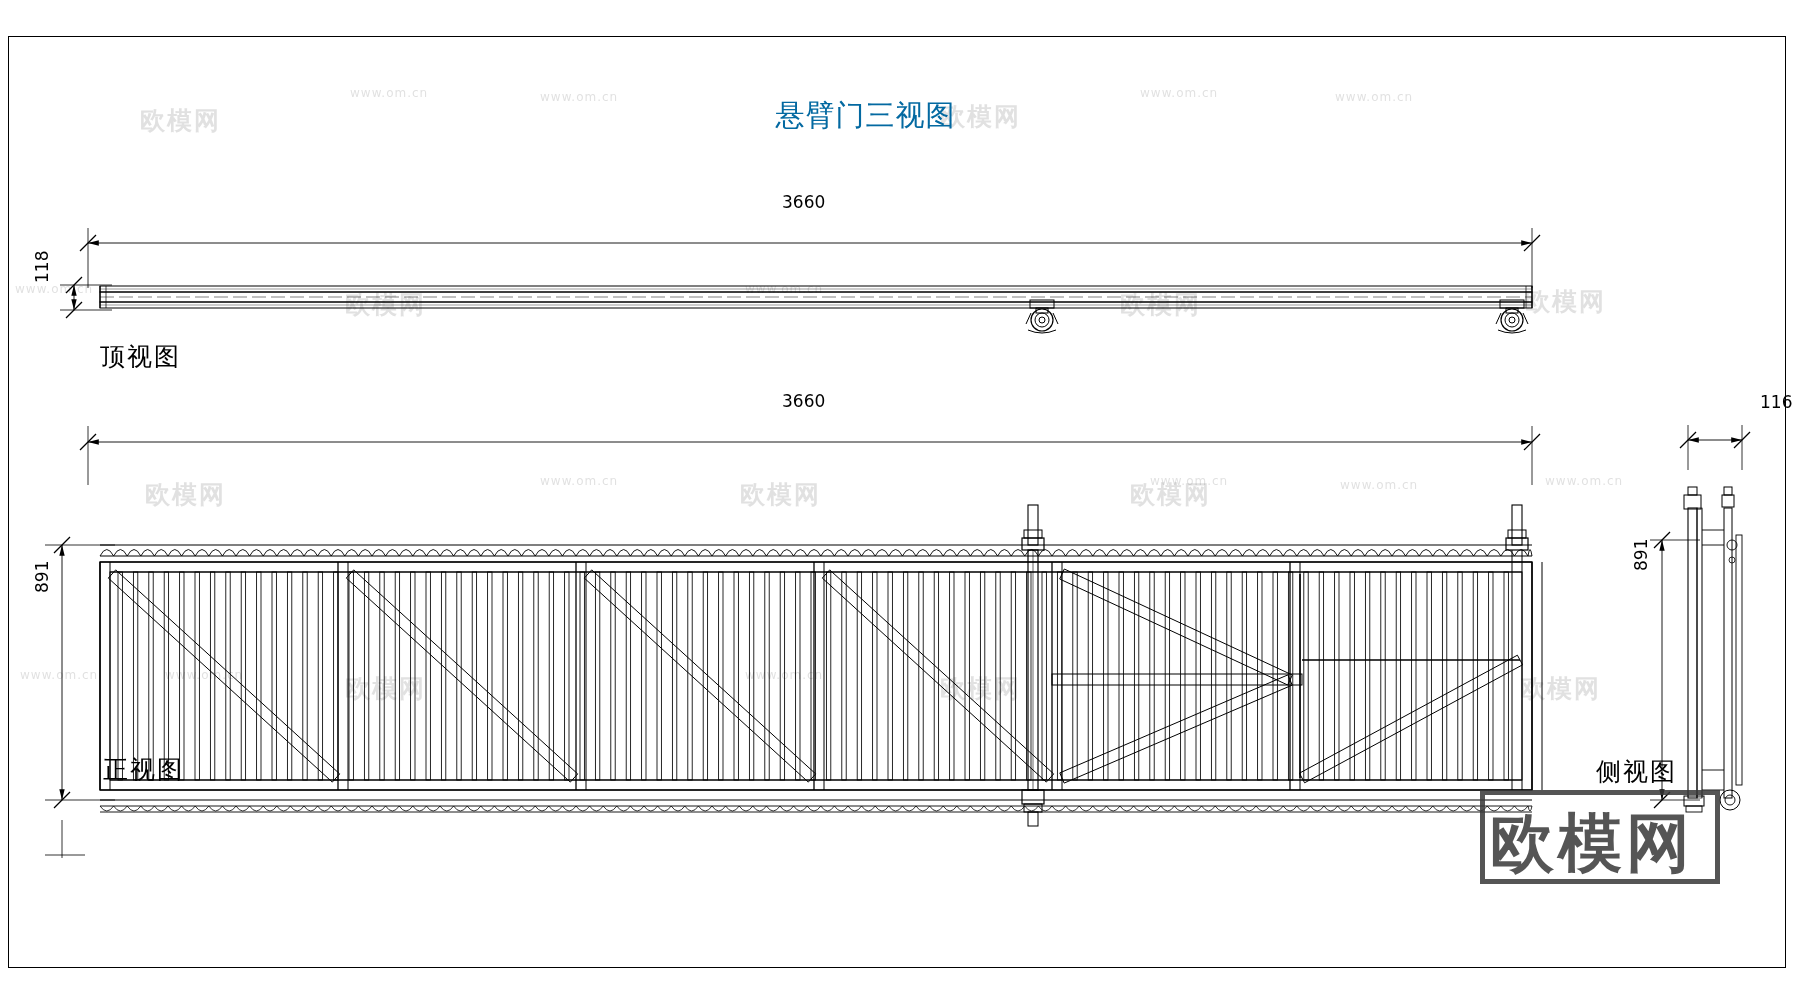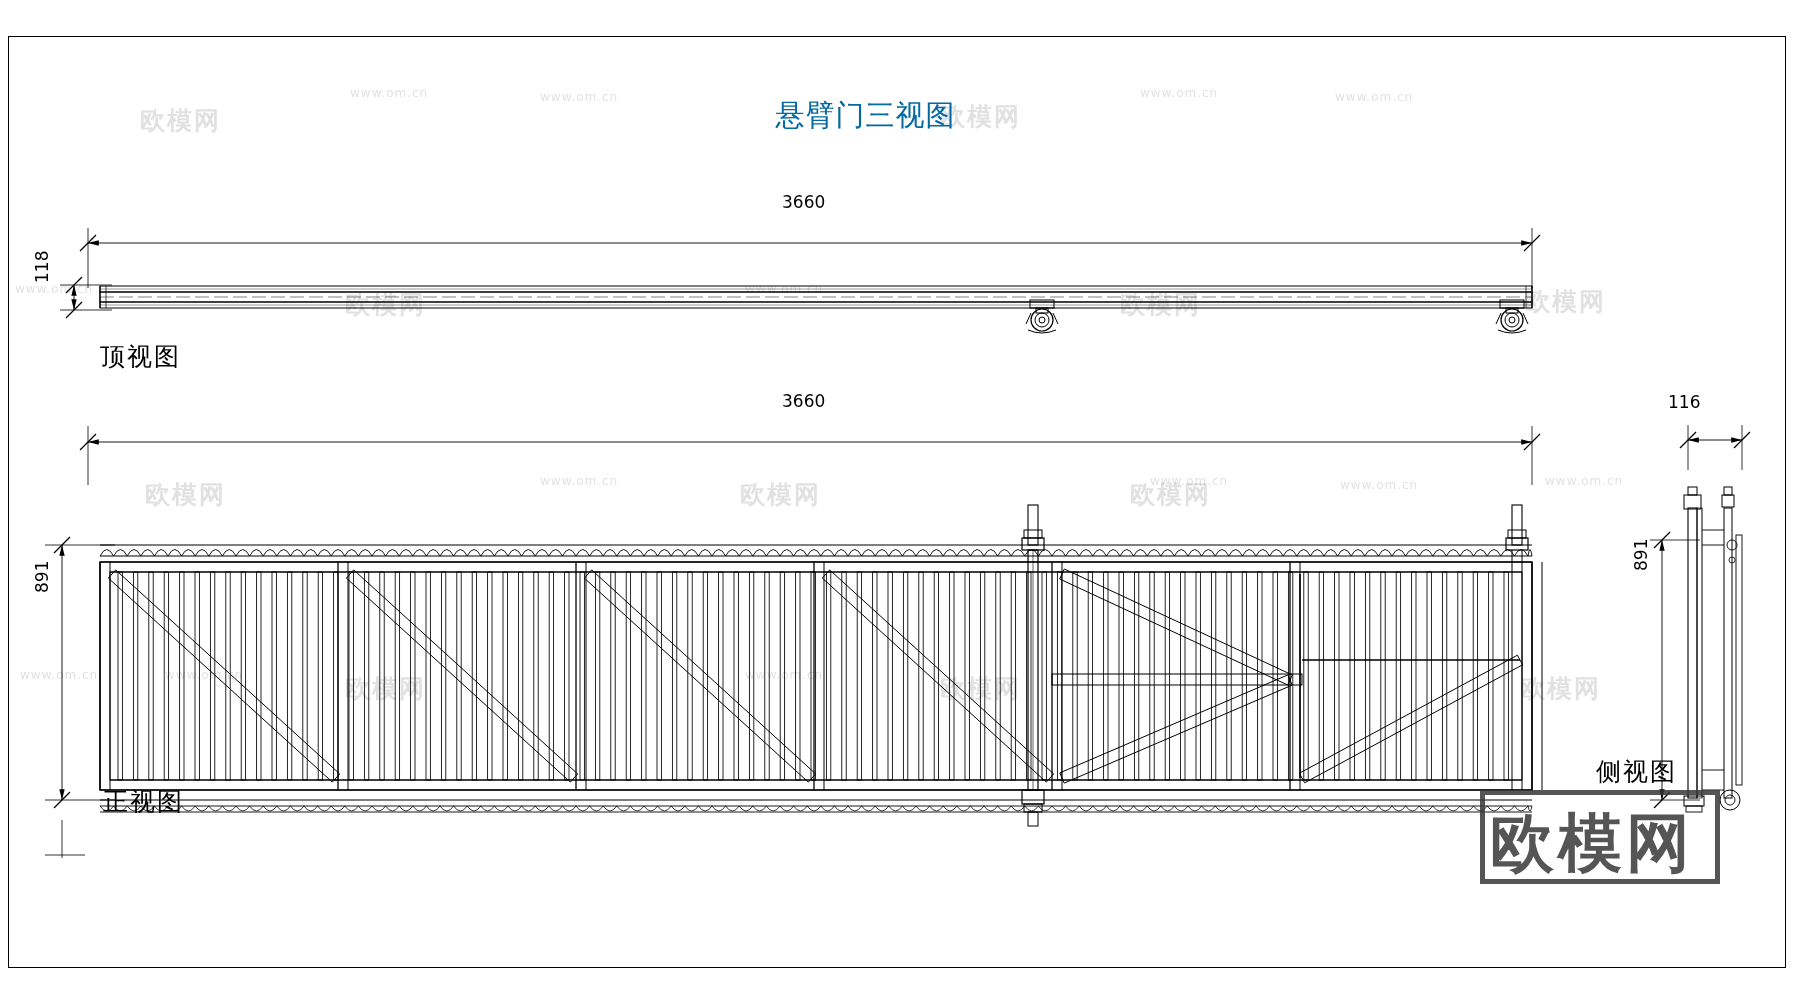--- a/index.html
+++ b/index.html
@@ -43,39 +43,39 @@
   }
   .view-label {
     position: absolute;
     font-family: "DejaVu Sans", sans-serif;
     font-size: 25px;
     color: #000000;
     letter-spacing: 2px;
     white-space: nowrap;
   }
   #label-top { left: 100px; top: 303px; margin-top: 37px; }
-  #label-front { left: 103px; top: 785px; }
+  #label-front { left: 103px; top: 753px; }
   #label-side { left: 1596px; top: 755px; }
 
   .dim-text {
     position: absolute;
     font-family: "DejaVu Sans", sans-serif;
     font-size: 17px;
     color: #000000;
     white-space: nowrap;
   }
   .dim-text.vert {
     transform-origin: left top;
     transform: rotate(-90deg);
   }
   #dim-3660-top  { left: 782px; top: 192px; }
   #dim-118       { left: 32px;  top: 283px; }
   #dim-3660-front{ left: 782px; top: 391px; }
   #dim-891-front { left: 32px;  top: 593px; }
-  #dim-116       { left: 1668px; top: 392px; }
+  #dim-116       { left: 1760px; top: 392px; }
   #dim-891-side  { left: 1631px; top: 571px; }
 
   svg.drawing {
     position: absolute;
     left: 0; top: 0;
     width: 1800px;
     height: 1001px;
     overflow: visible;
   }
 

